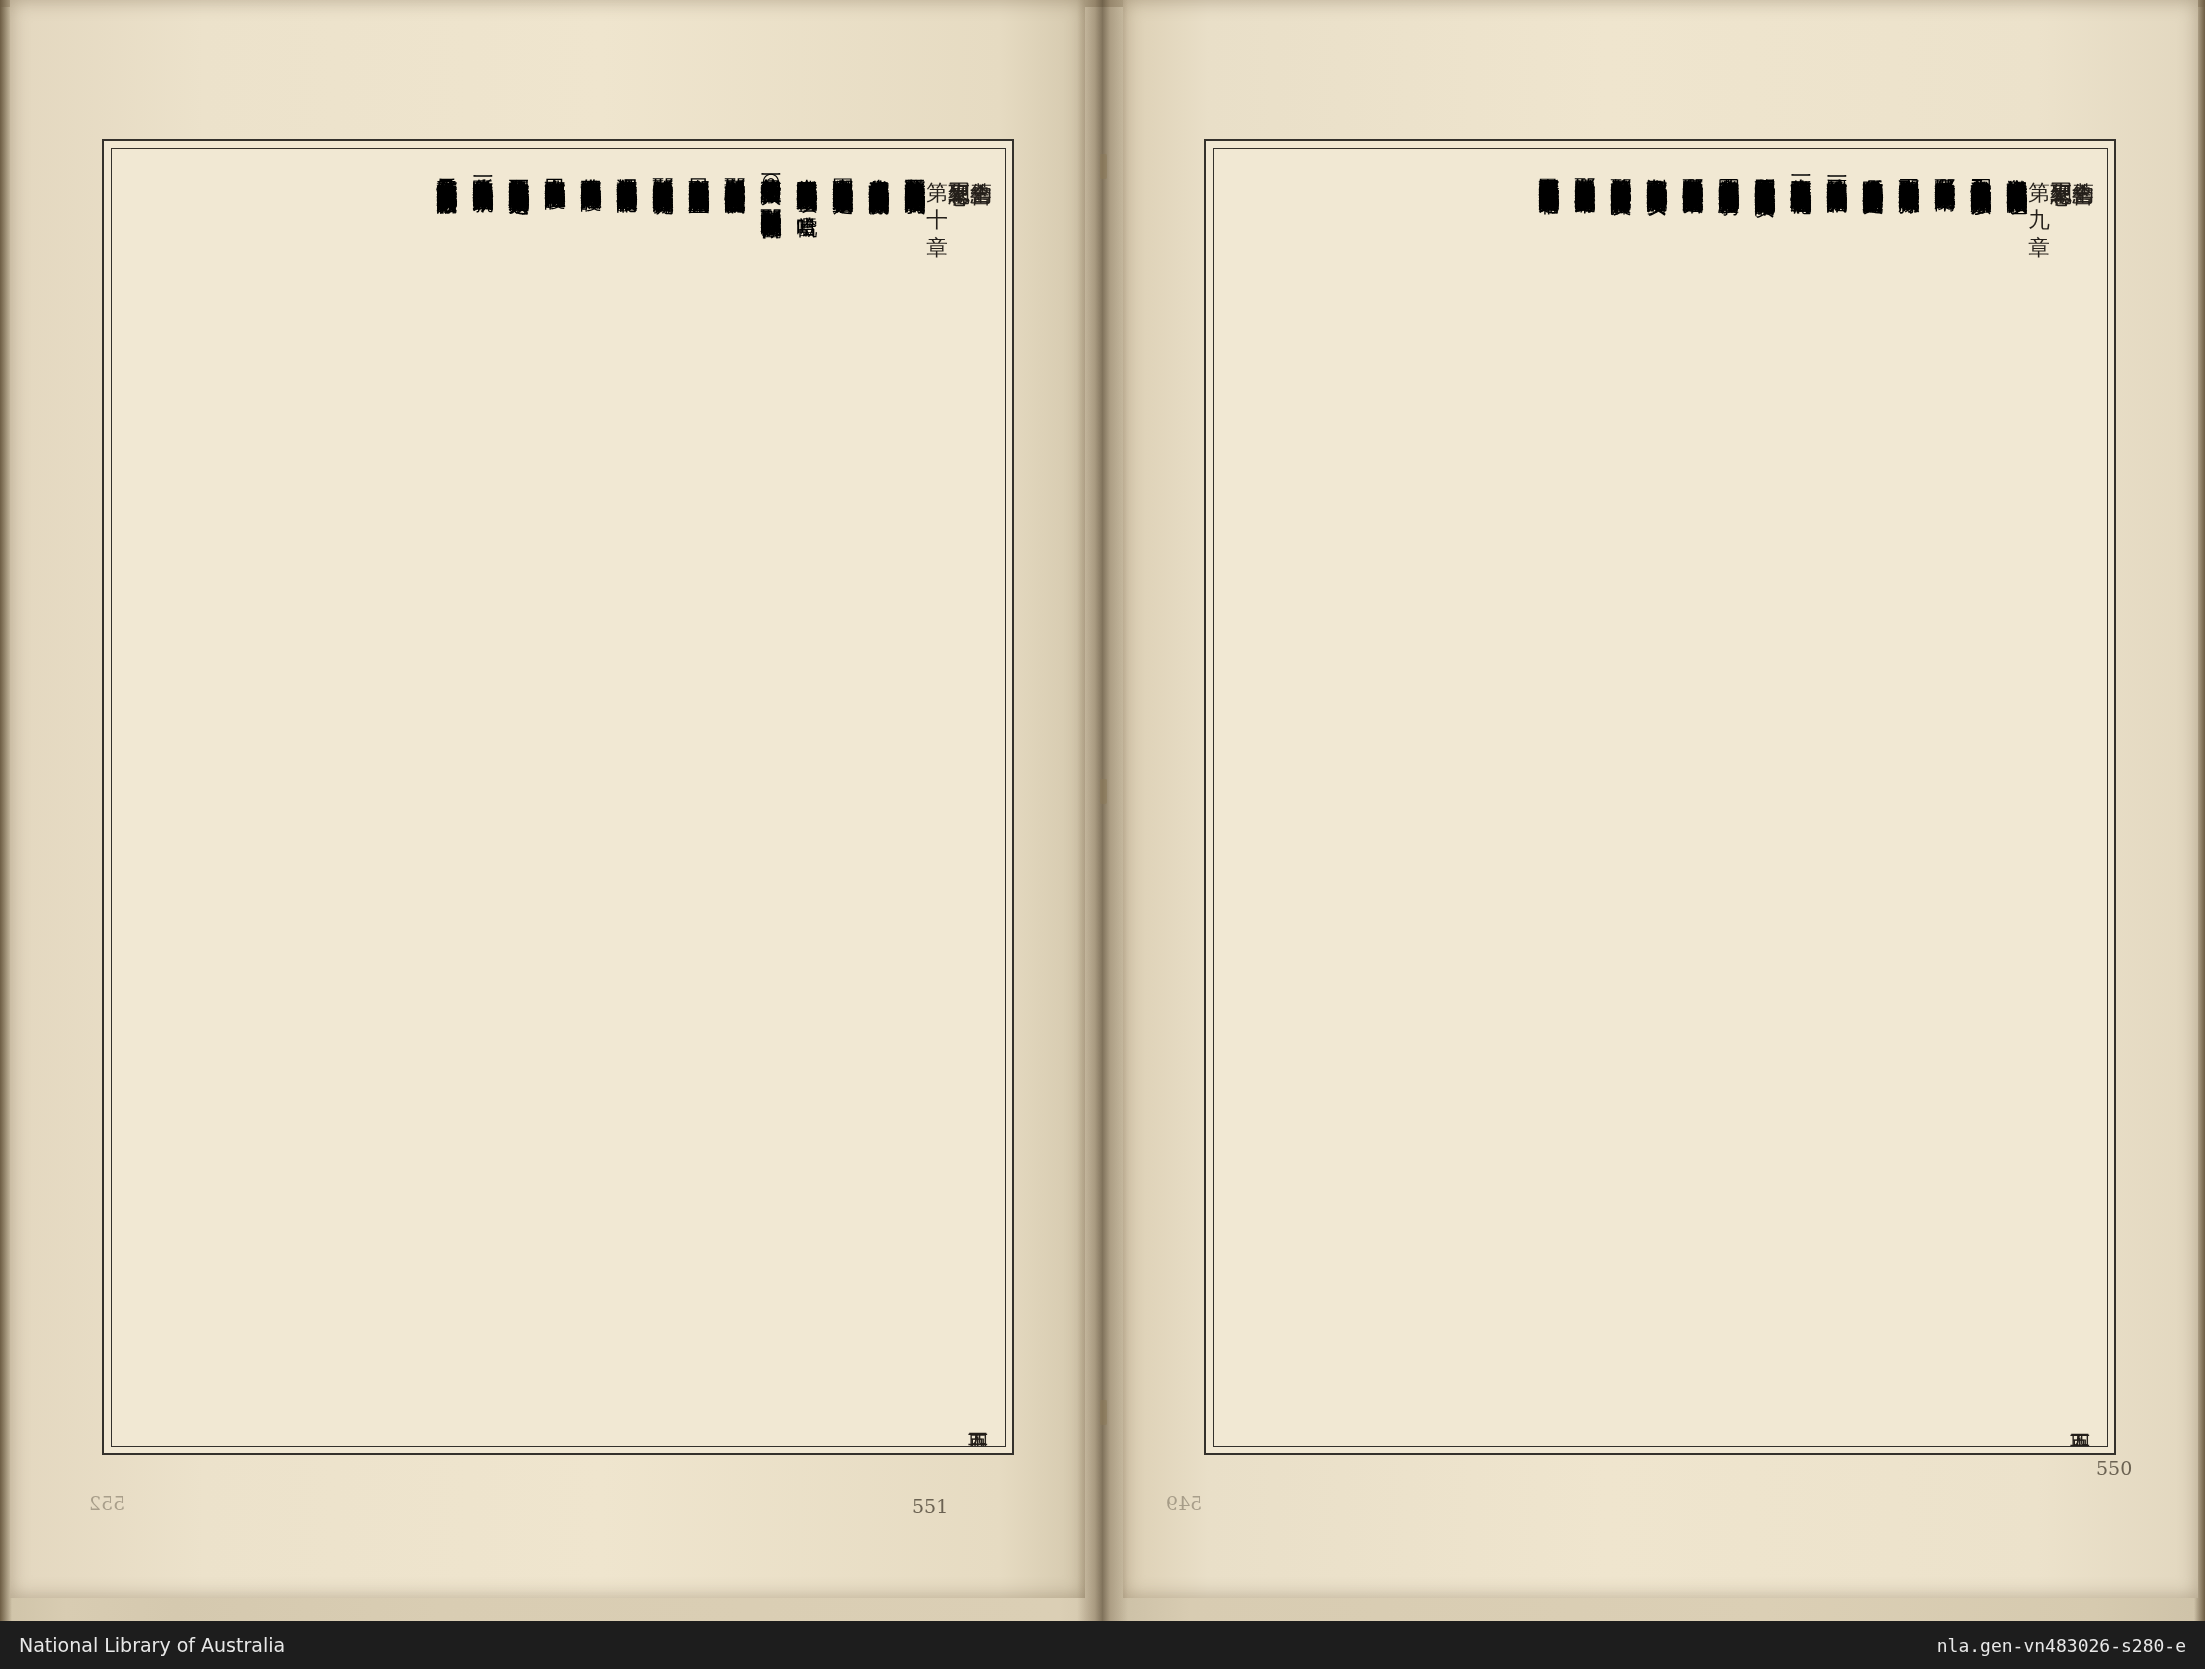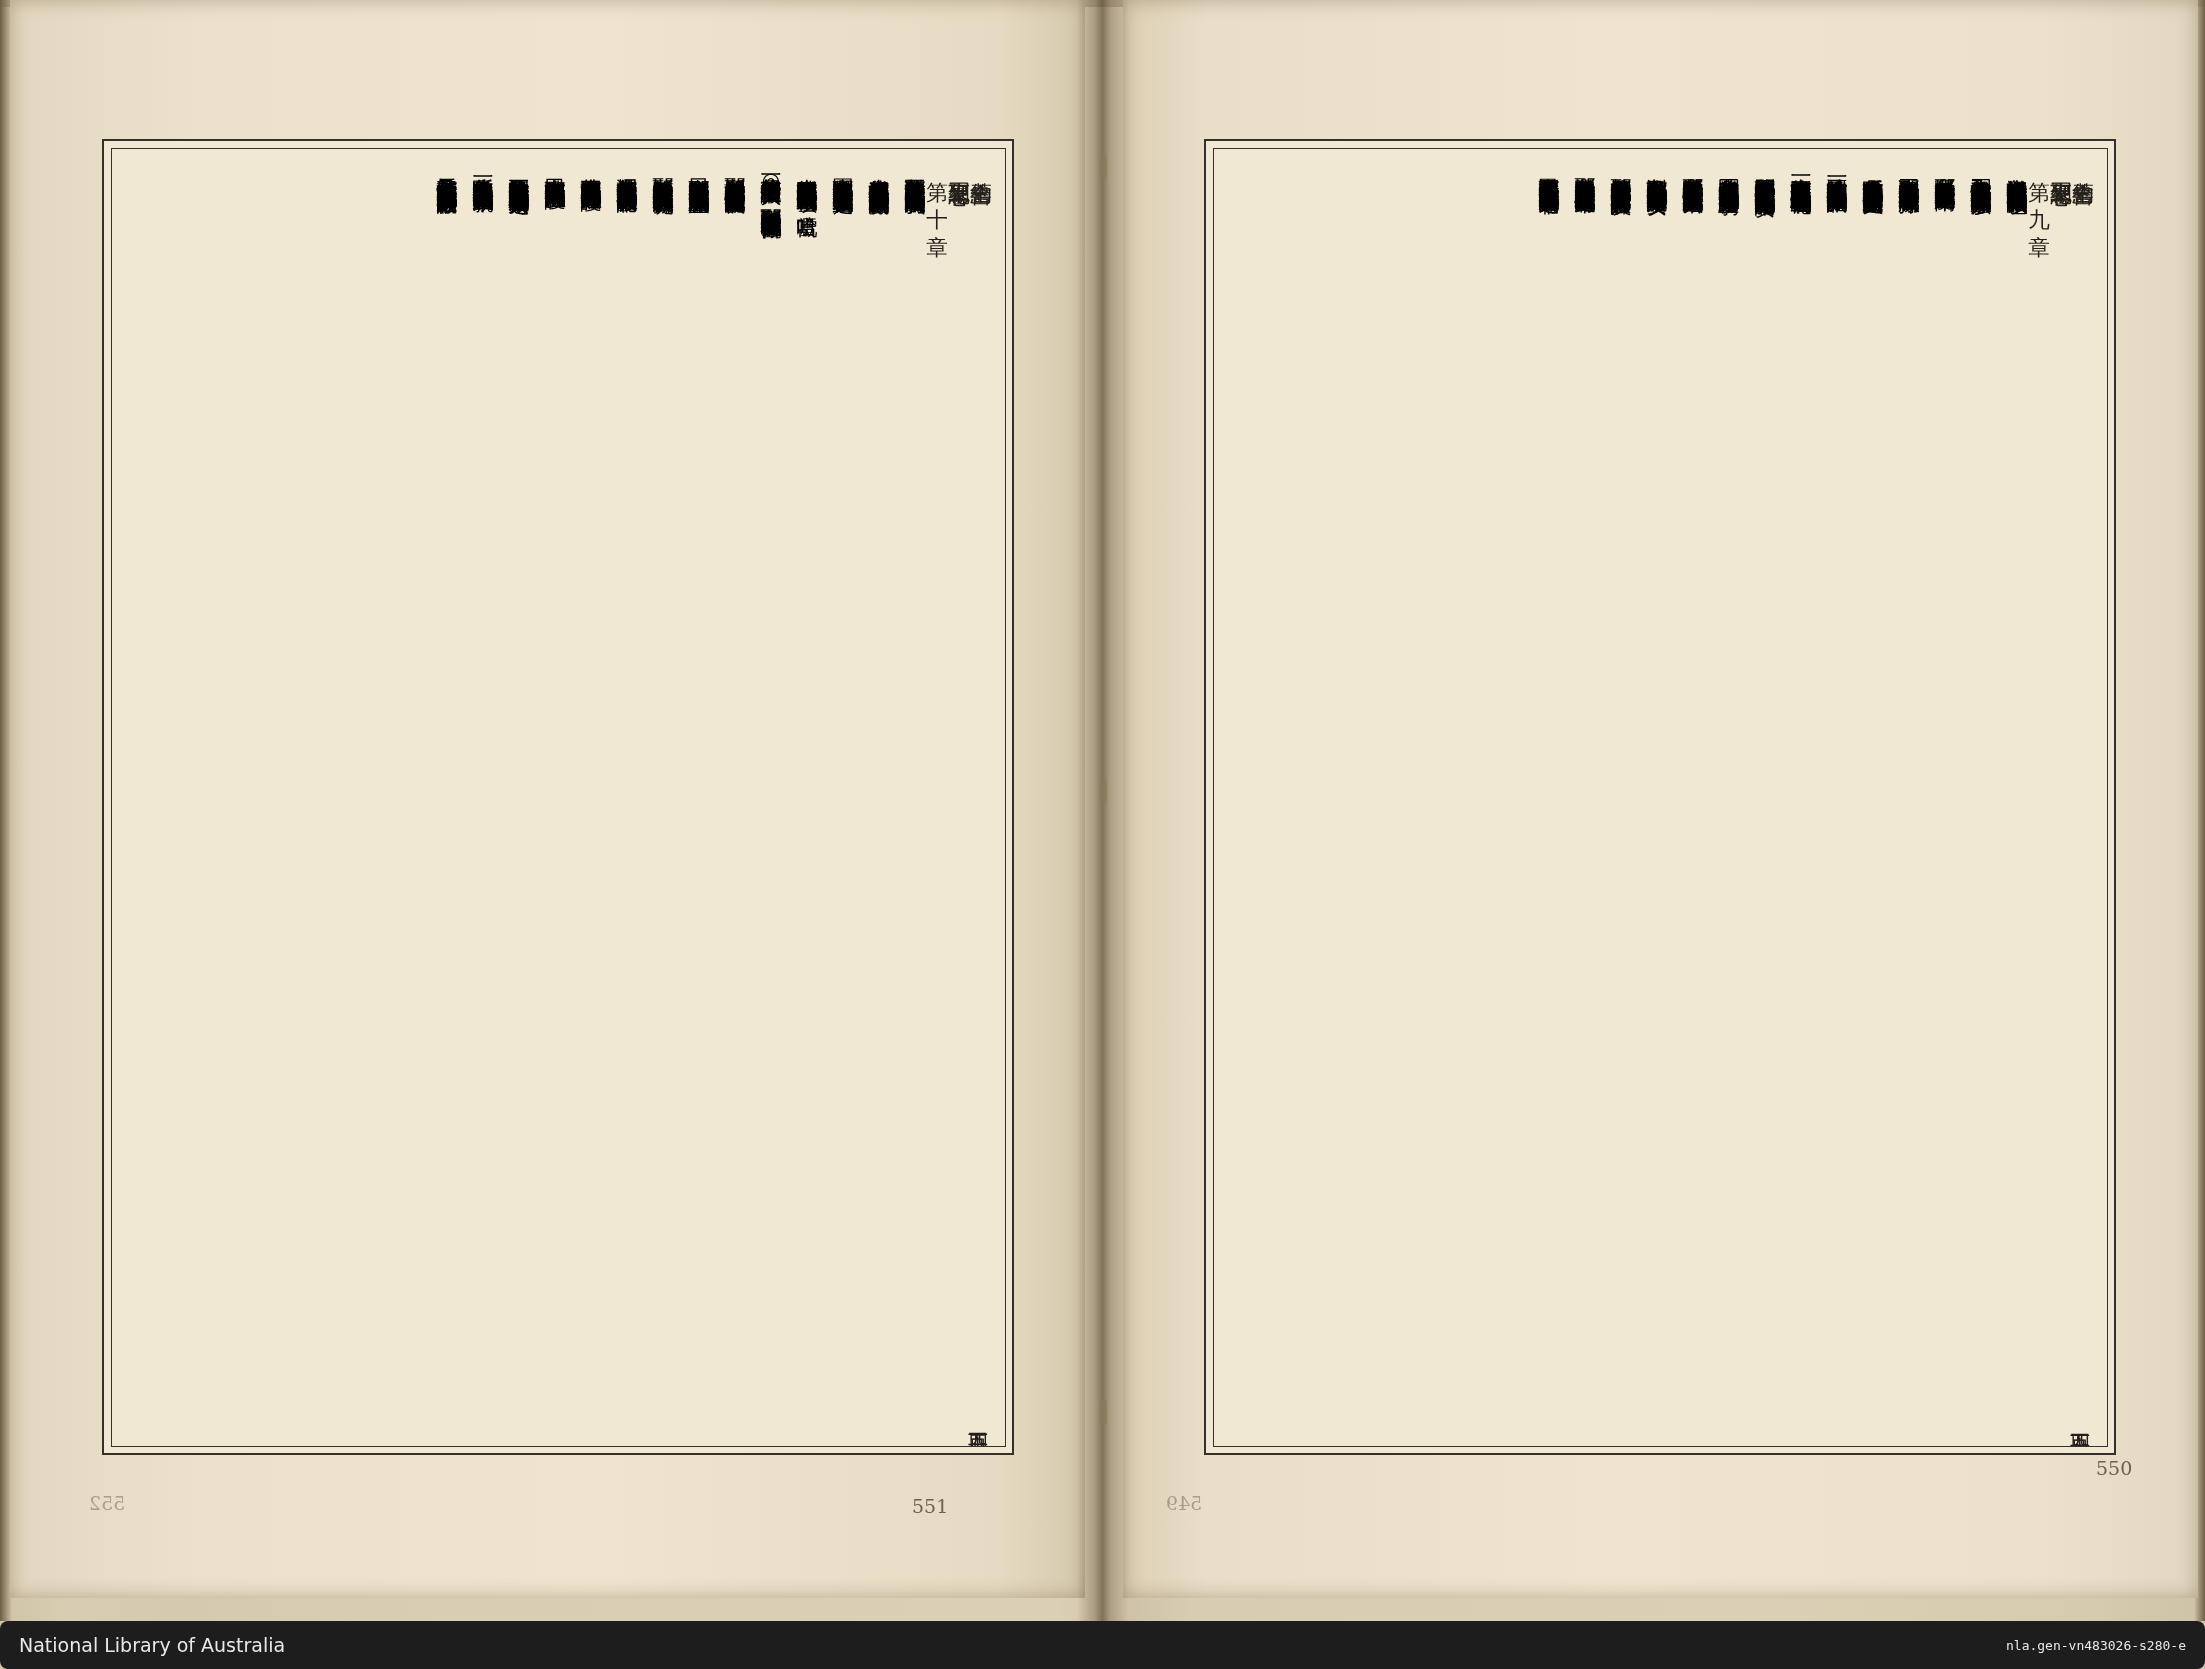--- a/index.html
+++ b/index.html
@@ -102,23 +102,22 @@
   .pencil.mirror{transform:scaleX(-1);opacity:.5;}
 
   
   .credit{
     position:absolute;left:0;right:0;bottom:0;height:48px;
     background:#1d1d1d;color:#e8e8e8;
     display:flex;align-items:center;justify-content:space-between;
     padding:0 19px;box-sizing:border-box;
     font-size:19px;
     font-family:"DejaVu Sans","Liberation Sans",sans-serif;
-    border-radius:8px;
-  }
-  .credit .right{font-family:"DejaVu Sans Mono","Liberation Mono",monospace;font-size:13px;}
+  }
+  .credit .right{font-family:"DejaVu Sans Mono","Liberation Mono",monospace;font-size:18px;}
 
   
   .edge-top{position:absolute;left:0;right:0;top:0;height:7.2px;background:#7a6a4e;opacity:.35;}
   .edge-left{position:absolute;left:0;top:0;bottom:48px;width:11.5px;background:linear-gradient(90deg,#6d5d44,#cdbf9f00);}
   .edge-right{position:absolute;right:0;top:0;bottom:48px;width:11.5px;background:linear-gradient(270deg,#6d5d44,#cdbf9f00);}
 </style>
 </head>
 <body>
 
 <div id="page">

